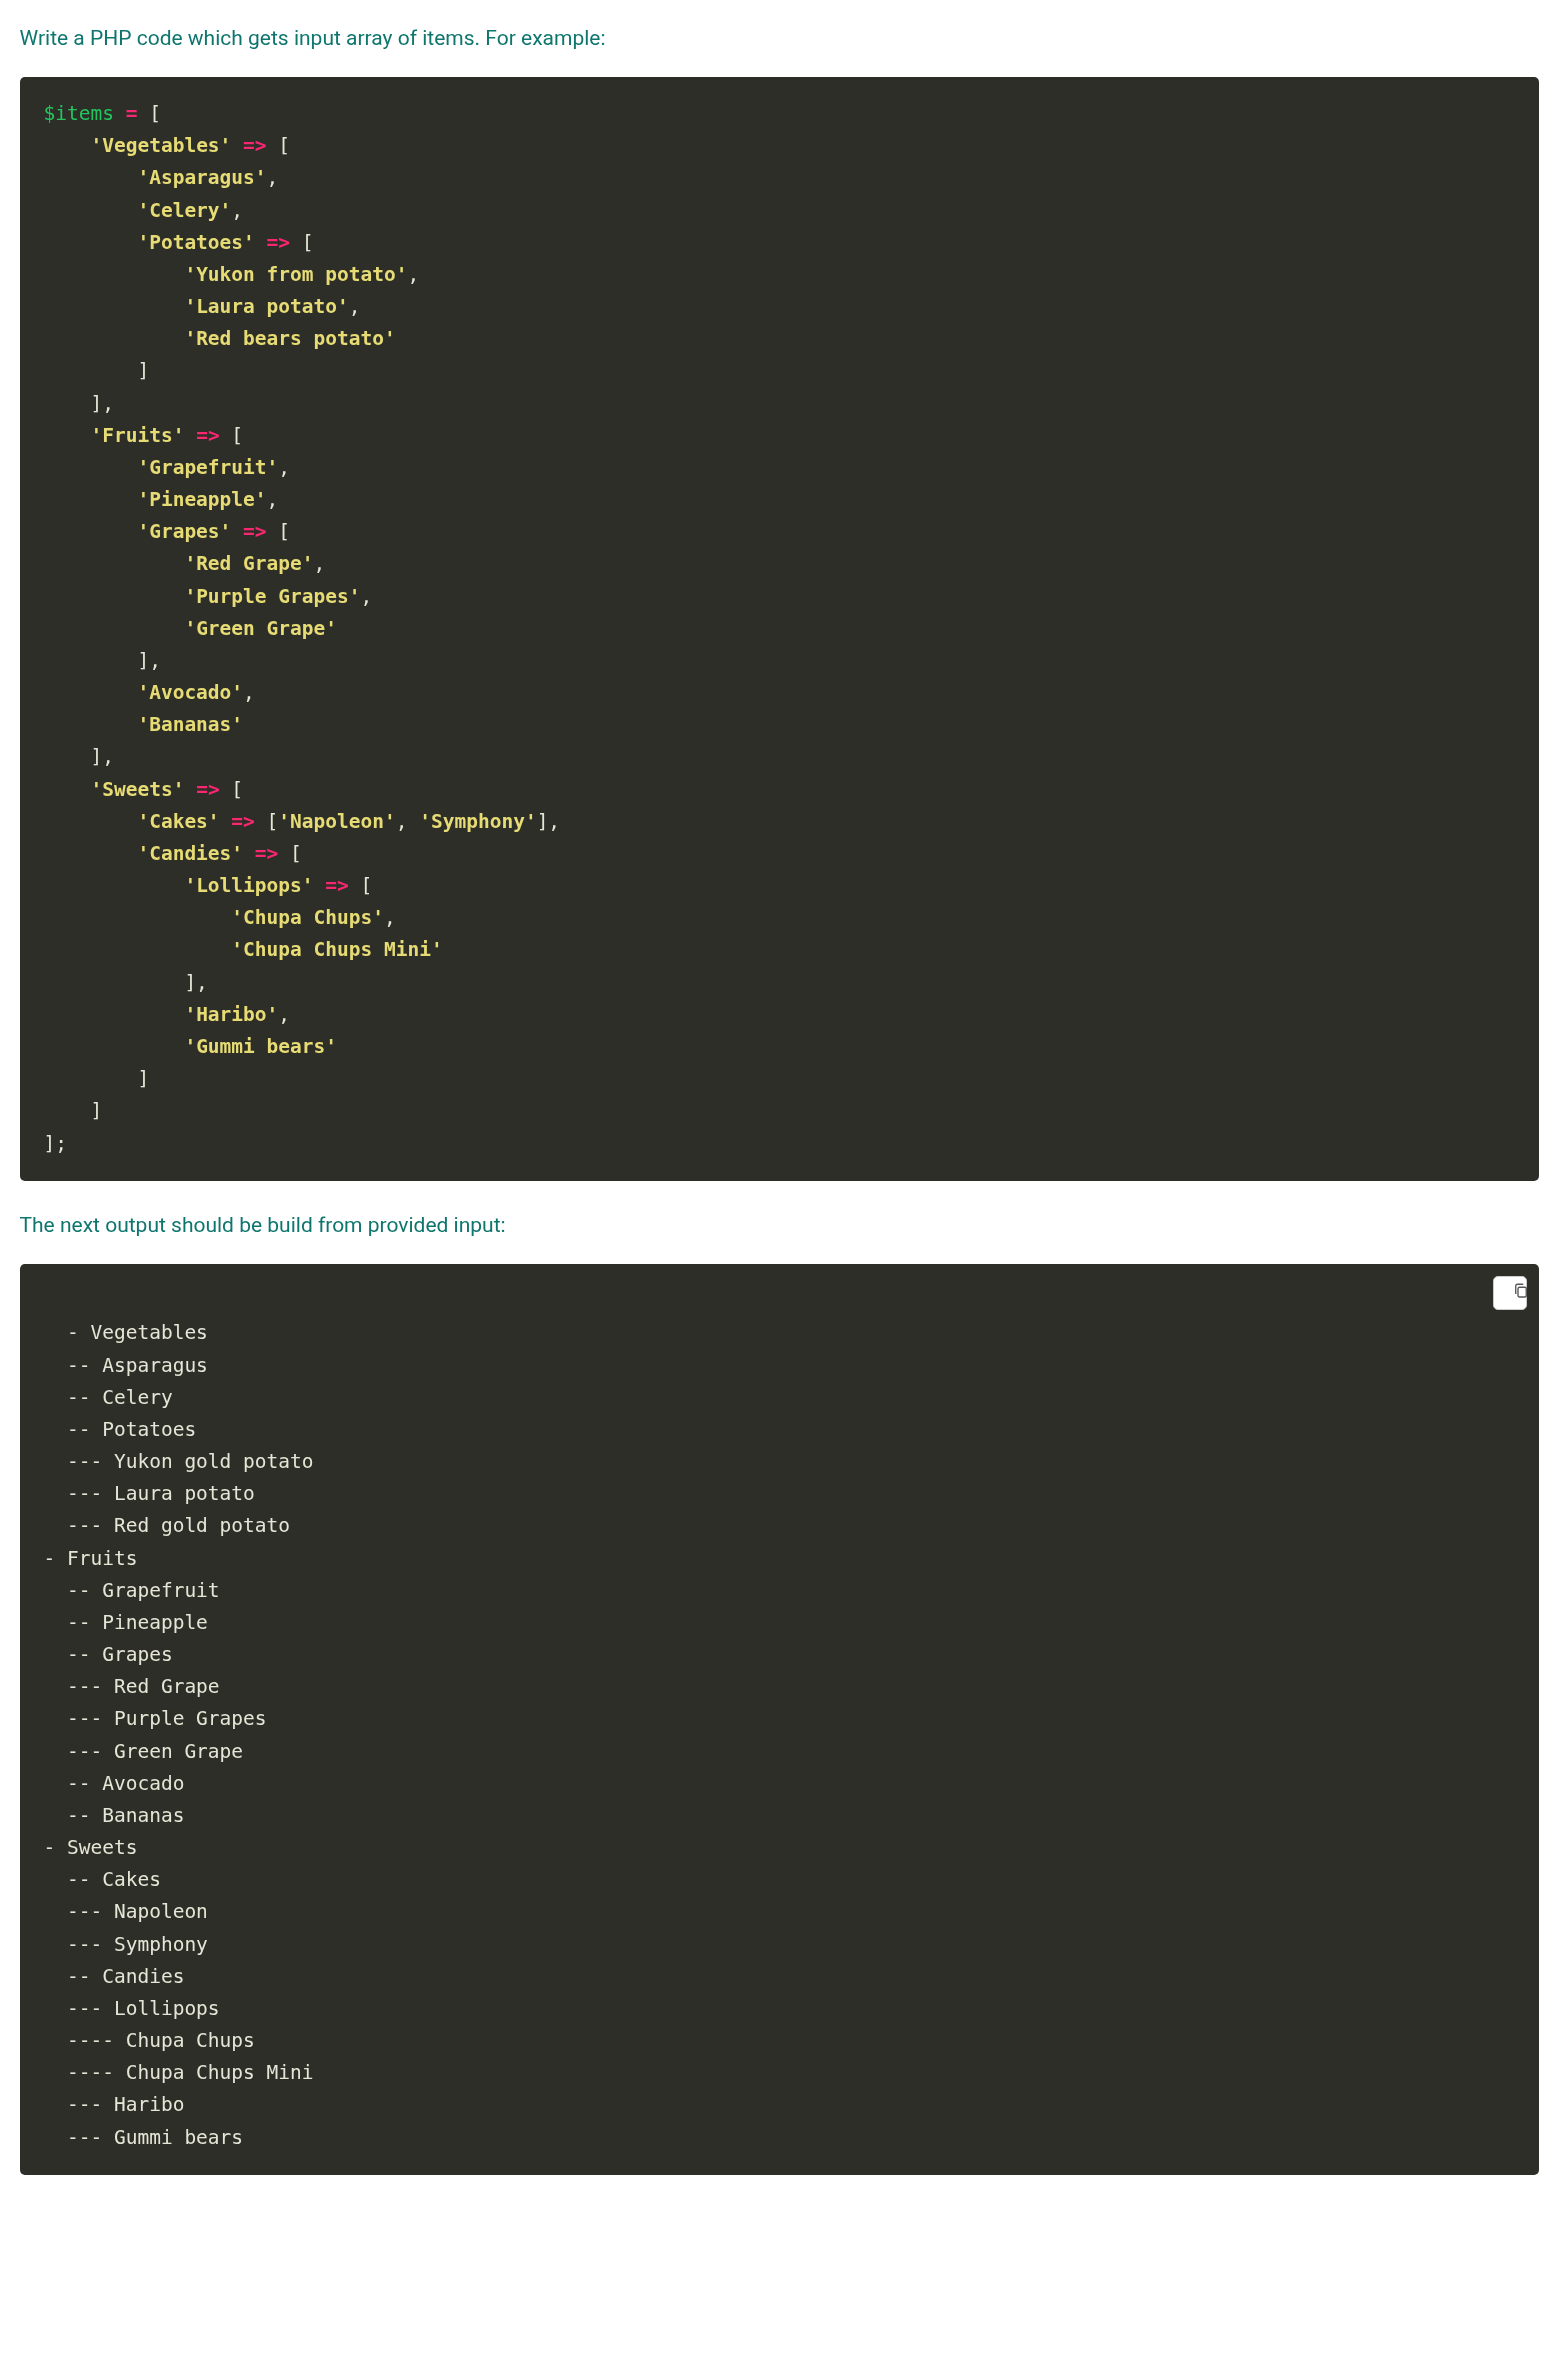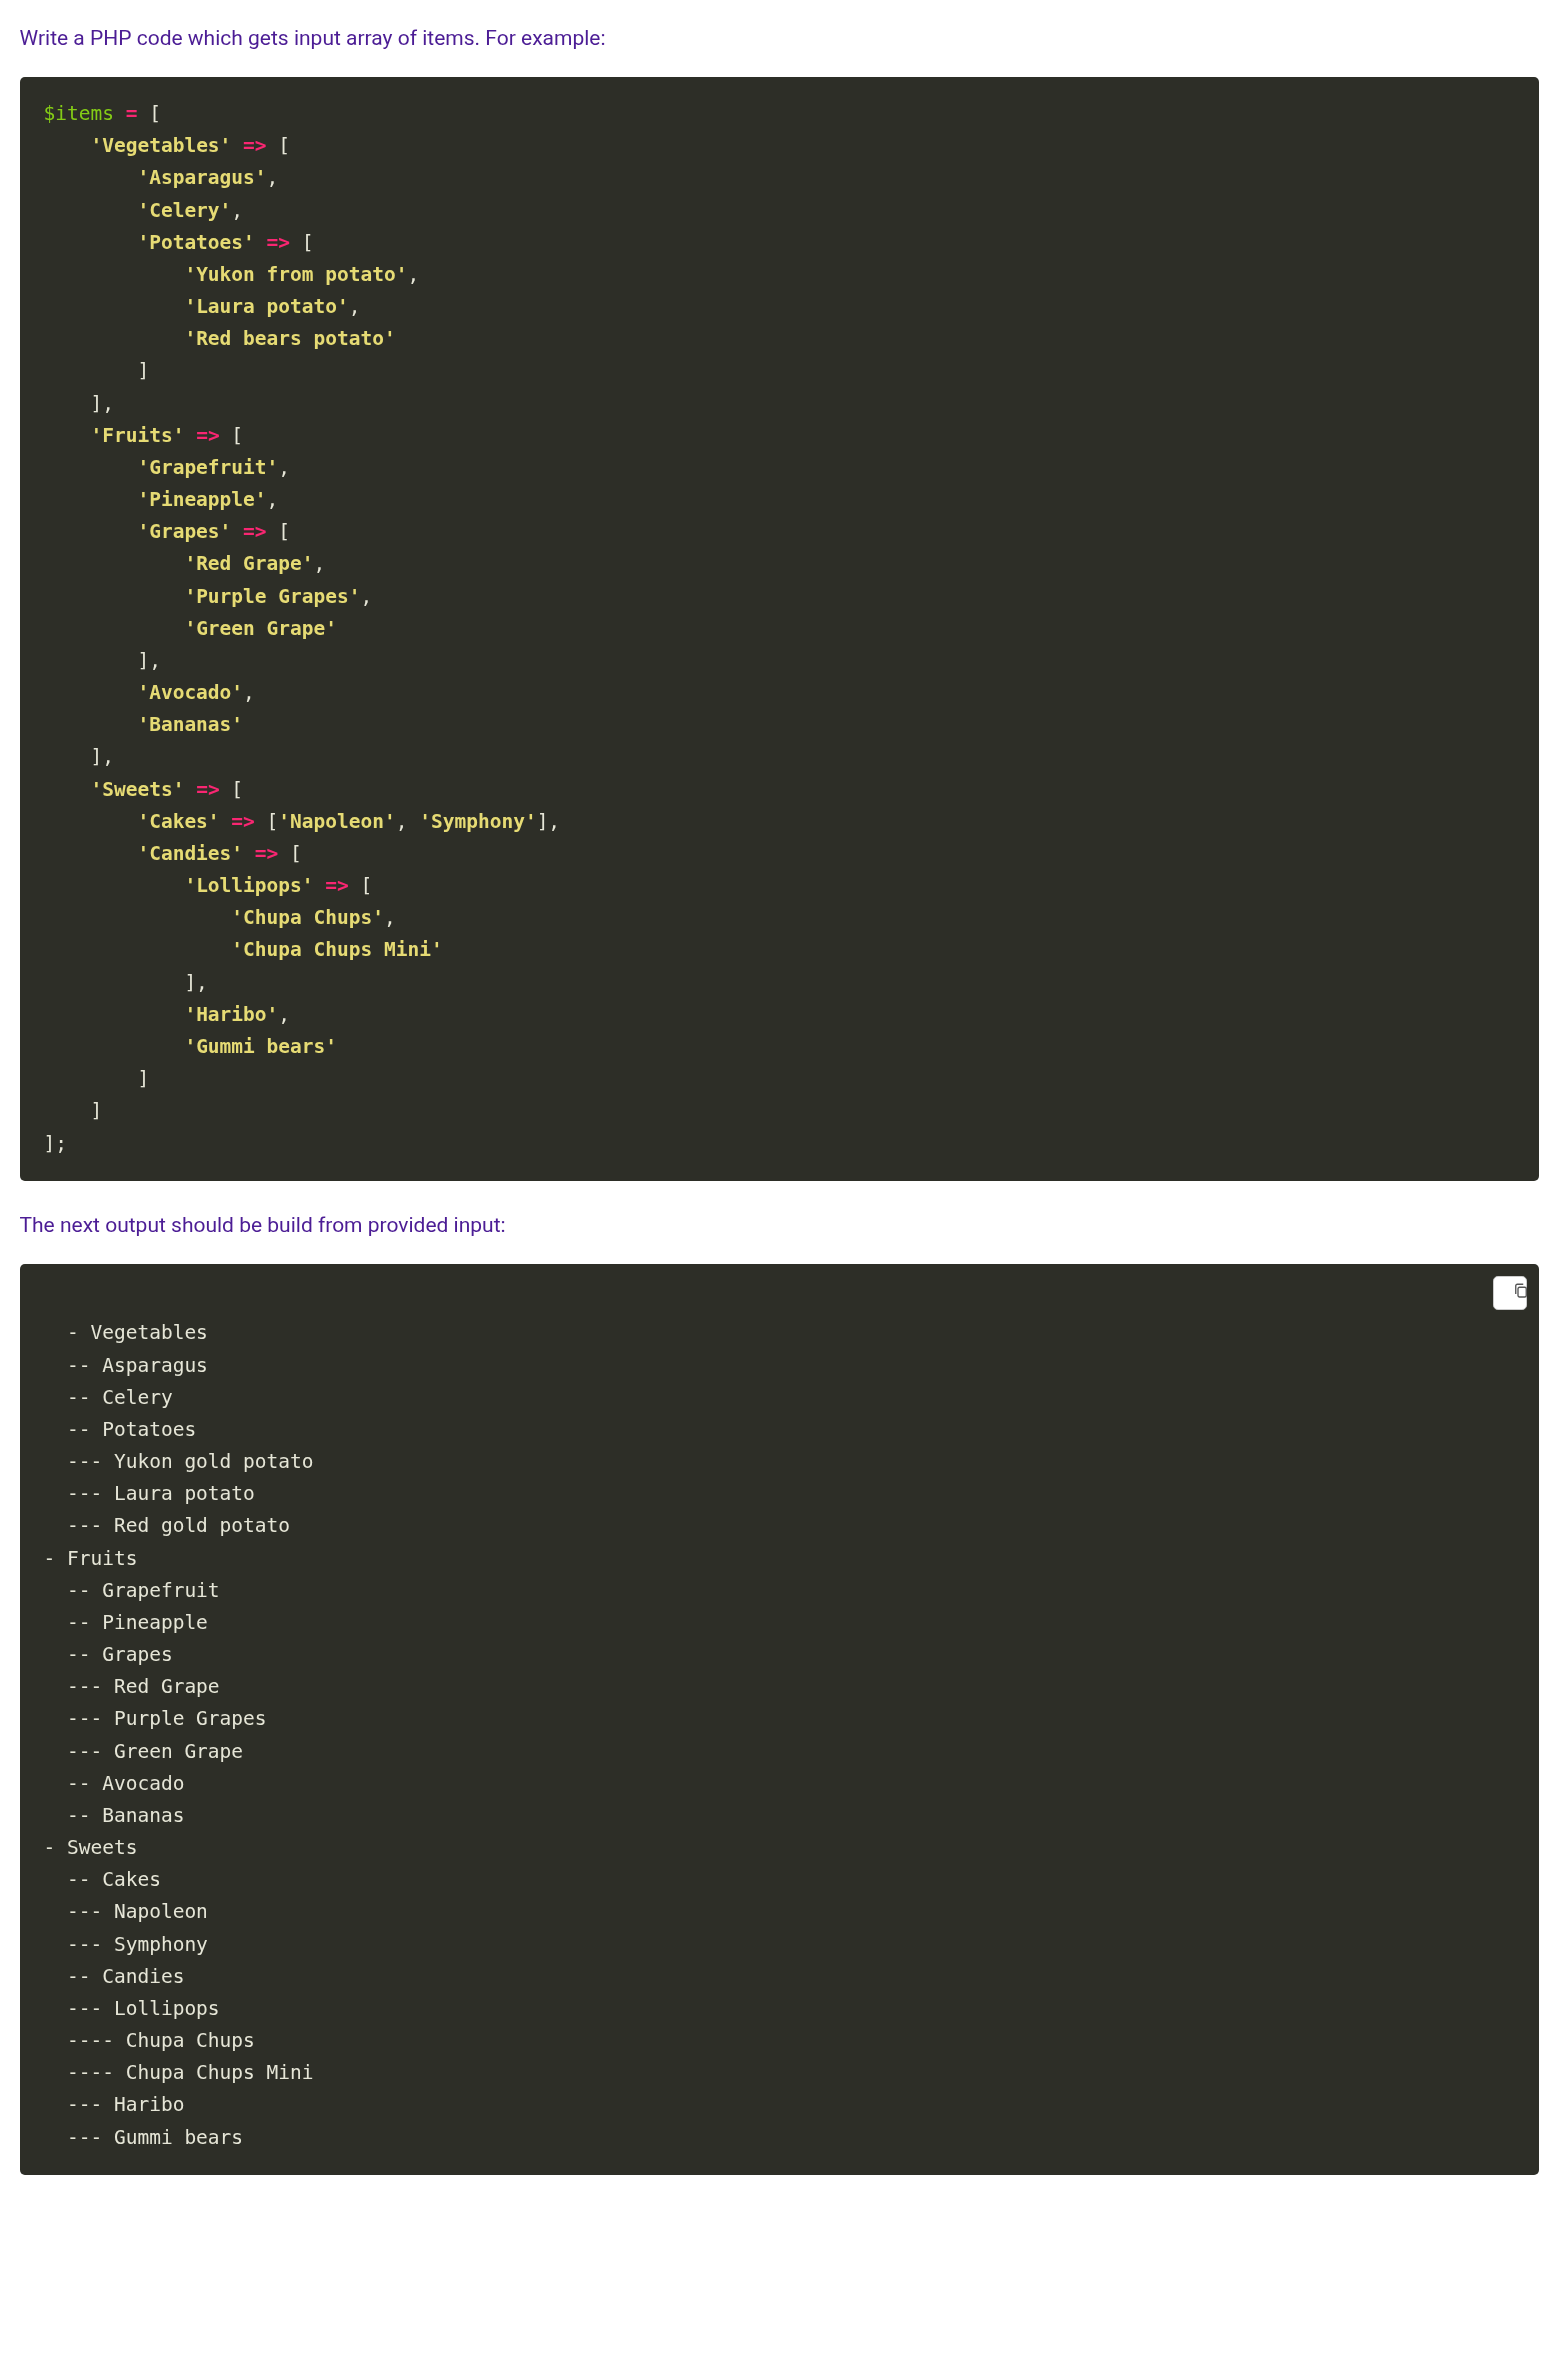--- a/index.html
+++ b/index.html
@@ -7,36 +7,36 @@
     margin: 0;
     font-family: -apple-system, BlinkMacSystemFont, "Segoe UI", Roboto, Helvetica, Arial, sans-serif;
     background: #ffffff;
     color: #333333;
     padding: 16px 19.5px;
   }
   .instruction {
     font-size: 21px;
     line-height: 1.5;
     margin: 6.5px 0 23px 0;
-    color: #4c1d95;
+    color: #0f766e;
   }
   .code-block {
     background: #2d2e27;
     border-radius: 4.9px;
     padding: 21px 24px 21px 24px;
     font-family: "DejaVu Sans Mono", "Ubuntu Mono", Menlo, Consolas, monospace;
     font-size: 19.5px;
     line-height: 1.65;
     color: #e6e6d7;
     white-space: pre;
     overflow-x: auto;
     position: relative;
     margin-bottom: 29px;
   }
-  .tok-var   { color: #84cc16; }
+  .tok-var   { color: #22c55e; }
   .tok-eq    { color: #f92672; font-weight: bold; }
   .tok-arrow { color: #f92672; font-weight: bold; }
   .tok-punct { color: #e6e6d7; }
   .tok-str   { color: #e6db74; font-weight: bold; }
   .tok-out   { color: #e6e6d7; }
 
   .copy-btn {
     position: absolute;
     top: 11.4px;
     right: 11.4px;

